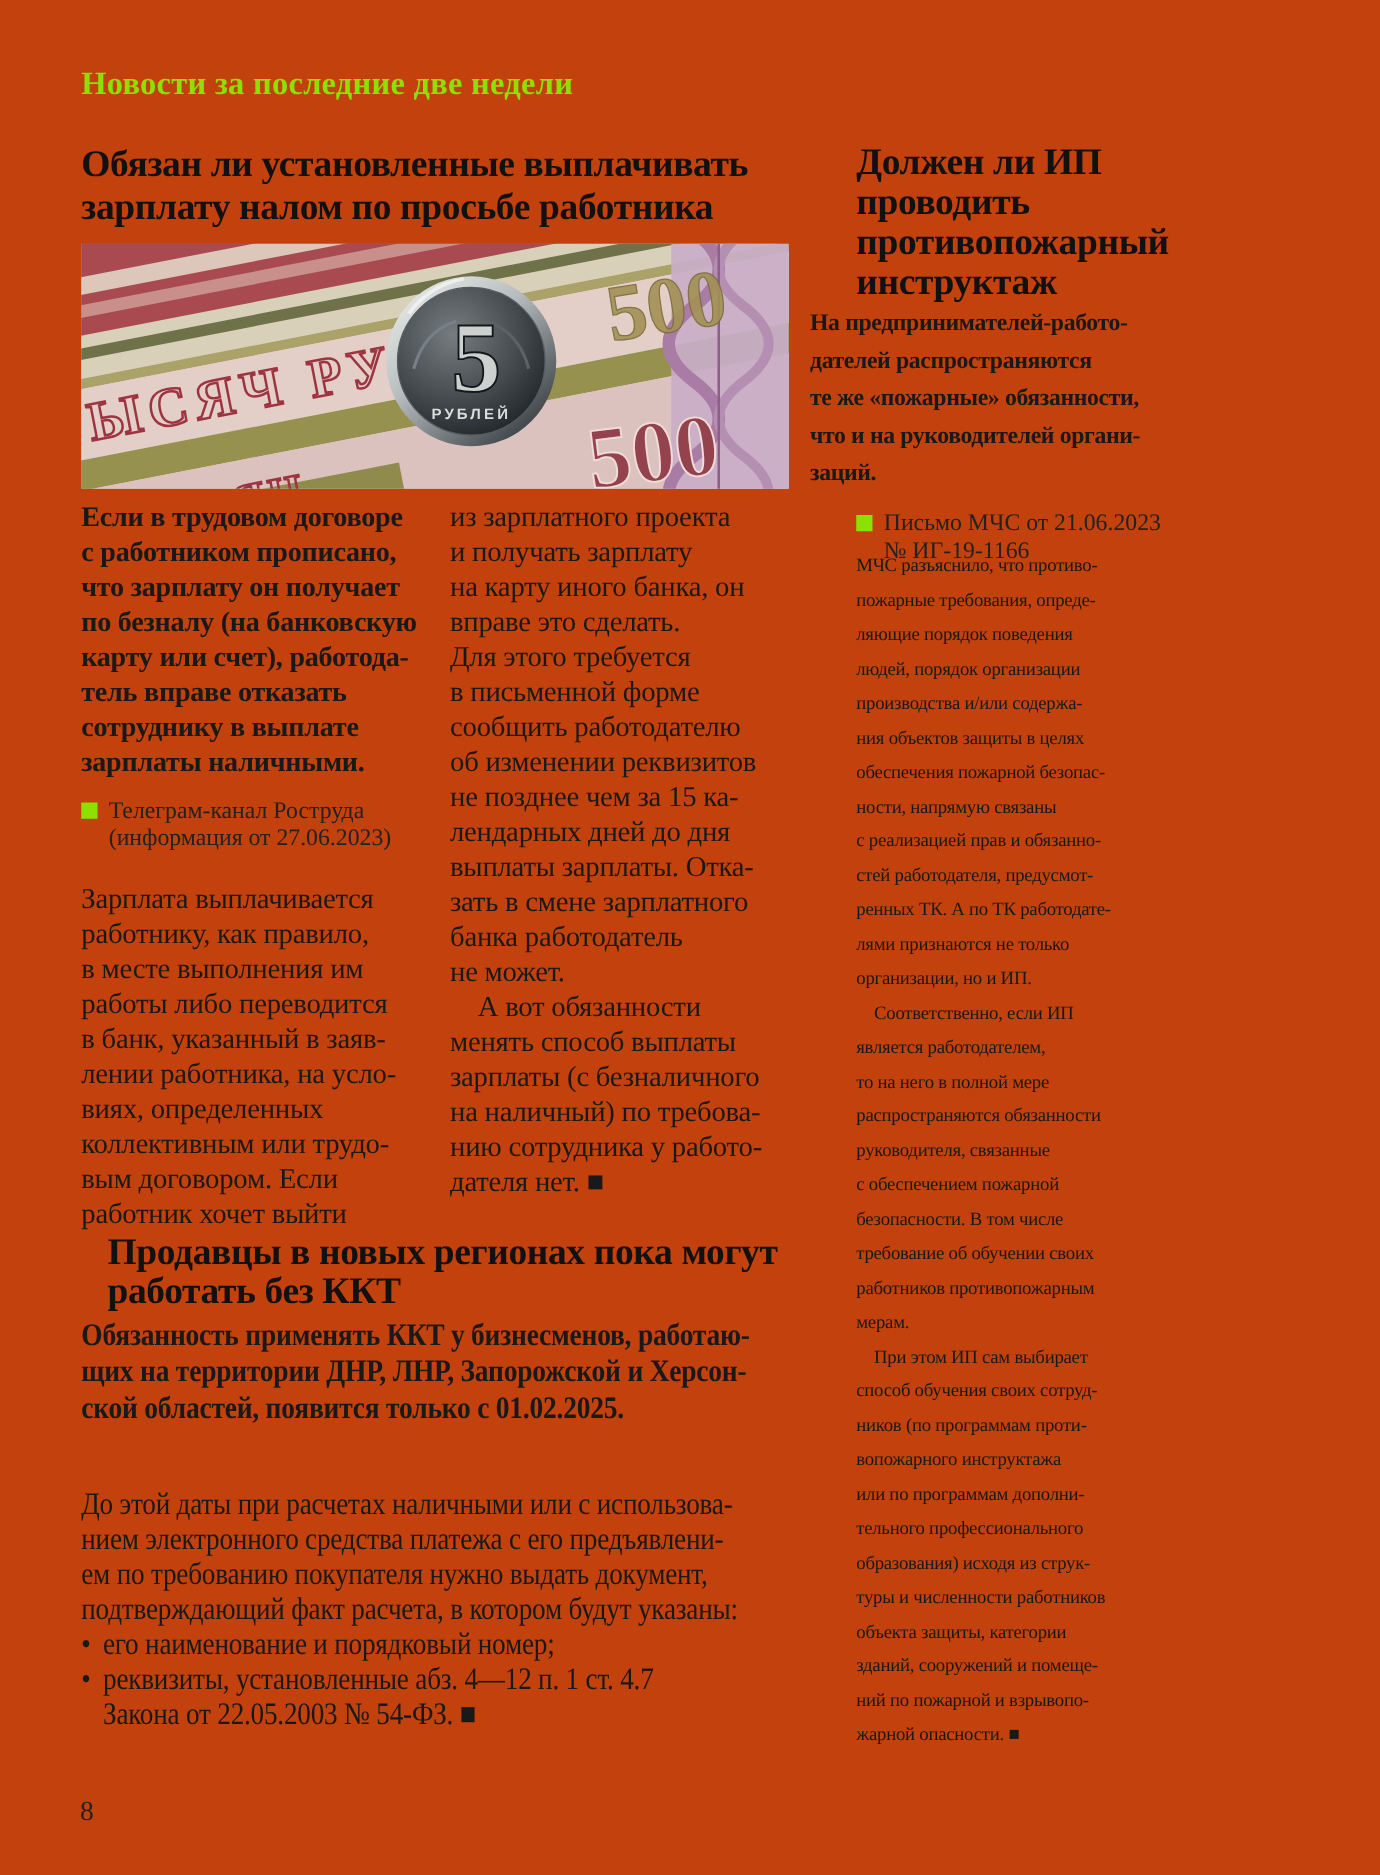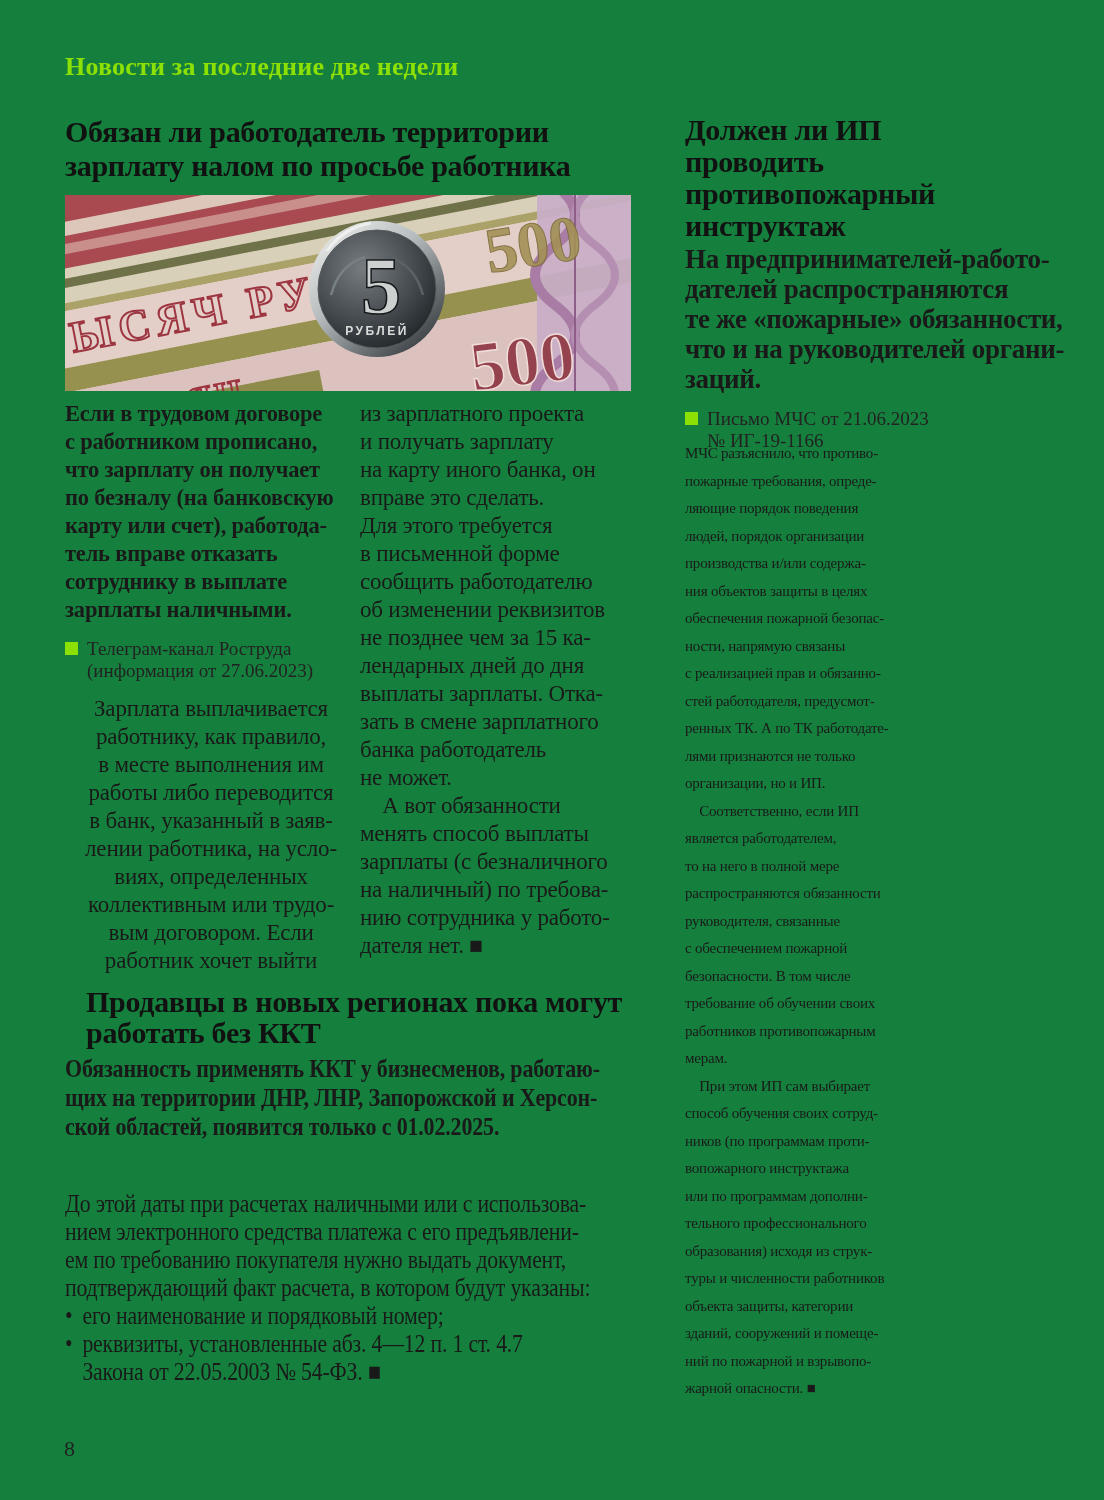--- a/index.html
+++ b/index.html
@@ -1,35 +1,35 @@
 <!DOCTYPE html>
 <html lang="ru"><head>
 <meta charset="utf-8">
 <style>
   html,body{margin:0;padding:0;background:#ffffff;}
   .page{
-    position:relative;width:1104px;height:1500px;background:#15803d;
+    position:relative;width:1104px;height:1500px;background:#c2410c;
     font-family:"Liberation Serif","DejaVu Serif",serif;color:#191919;overflow:hidden;
   }
   .pre{white-space:pre;}
   .section-header{
     position:absolute;left:65px;top:52px;font-size:26px;line-height:30px;
     font-weight:bold;color:#8de003;letter-spacing:0.2px;
   }
   
   .a1-headline{
     position:absolute;left:65px;top:115px;width:566px;
     font-size:30px;line-height:34px;font-weight:bold;letter-spacing:-0.3px;color:#111;
   }
   .photo{position:absolute;left:65px;top:195px;display:block;}
   .a1-col1{position:absolute;left:65px;top:400px;width:292px;}
   .a1-col2{position:absolute;left:360px;top:400px;width:272px;}
   .lede-sm{font-size:22.5px;line-height:28px;font-weight:bold;letter-spacing:-0.2px;}
   .bodytext{font-size:23px;line-height:28px;letter-spacing:-0.2px;}
-  .a1-col1 .bodytext{margin-top:13px;text-align:center;}
+  .a1-col1 .bodytext{margin-top:23px;}
   .src-row{display:flex;align-items:flex-start;margin-top:14px;}
   .src-sq{flex:0 0 13px;width:13px;height:13px;background:#8de003;margin:4px 9px 0 0;}
   .src-text{font-size:19px;line-height:22px;color:#222;}
   
   .a2-headline{
     position:absolute;left:65px;top:986px;width:566px;
     font-size:30px;line-height:31px;font-weight:bold;letter-spacing:-0.3px;color:#111;margin-left:21px;
   }
   .a2-lede{
     position:absolute;left:65px;top:1054px;width:650px;
@@ -43,38 +43,38 @@
     transform:scaleX(0.87);transform-origin:left top;
   }
   .bullet-row{display:flex;align-items:flex-start;}
   .bullet-dot{flex:0 0 20px;width:20px;}
   
   .a3-headline{
     position:absolute;left:685px;top:114px;width:360px;
     font-size:30px;line-height:32px;font-weight:bold;letter-spacing:-0.3px;color:#111;
   }
   .a3-lede{
-    position:absolute;left:685px;top:244px;width:360px;
-    font-size:27px;line-height:30px;font-weight:bold;letter-spacing:-0.3px;
+    position:absolute;left:648px;top:244px;width:360px;
+    font-size:19px;line-height:30px;font-weight:bold;letter-spacing:-0.3px;
   }
   .a3-src{position:absolute;left:685px;top:394px;}
   .a3-body{
     position:absolute;left:685px;top:440px;width:360px;
     font-size:15px;line-height:27.5px;letter-spacing:-0.2px;
   }
   .page-number{position:absolute;left:64px;top:1436px;font-size:22px;color:#222;}
 </style>
 </head>
 <body>
 
 <div class="page">
 
   <div class="section-header">Новости за последние две недели</div>
 
-  <div class="a1-headline pre">Обязан ли работодатель территории
+  <div class="a1-headline pre">Обязан ли установленные выплачивать
 зарплату налом по просьбе работника</div>
 
   <svg class="photo" width="566" height="196" viewBox="0 0 566 196" aria-hidden="true">
     <defs>
       <radialGradient id="gCoin" cx="38%" cy="32%" r="78%">
         <stop offset="0%" stop-color="#767c80"></stop>
         <stop offset="55%" stop-color="#464c50"></stop>
         <stop offset="100%" stop-color="#1d2225"></stop>
       </radialGradient>
       <linearGradient id="gRim" x1="0%" y1="0%" x2="85%" y2="100%">

